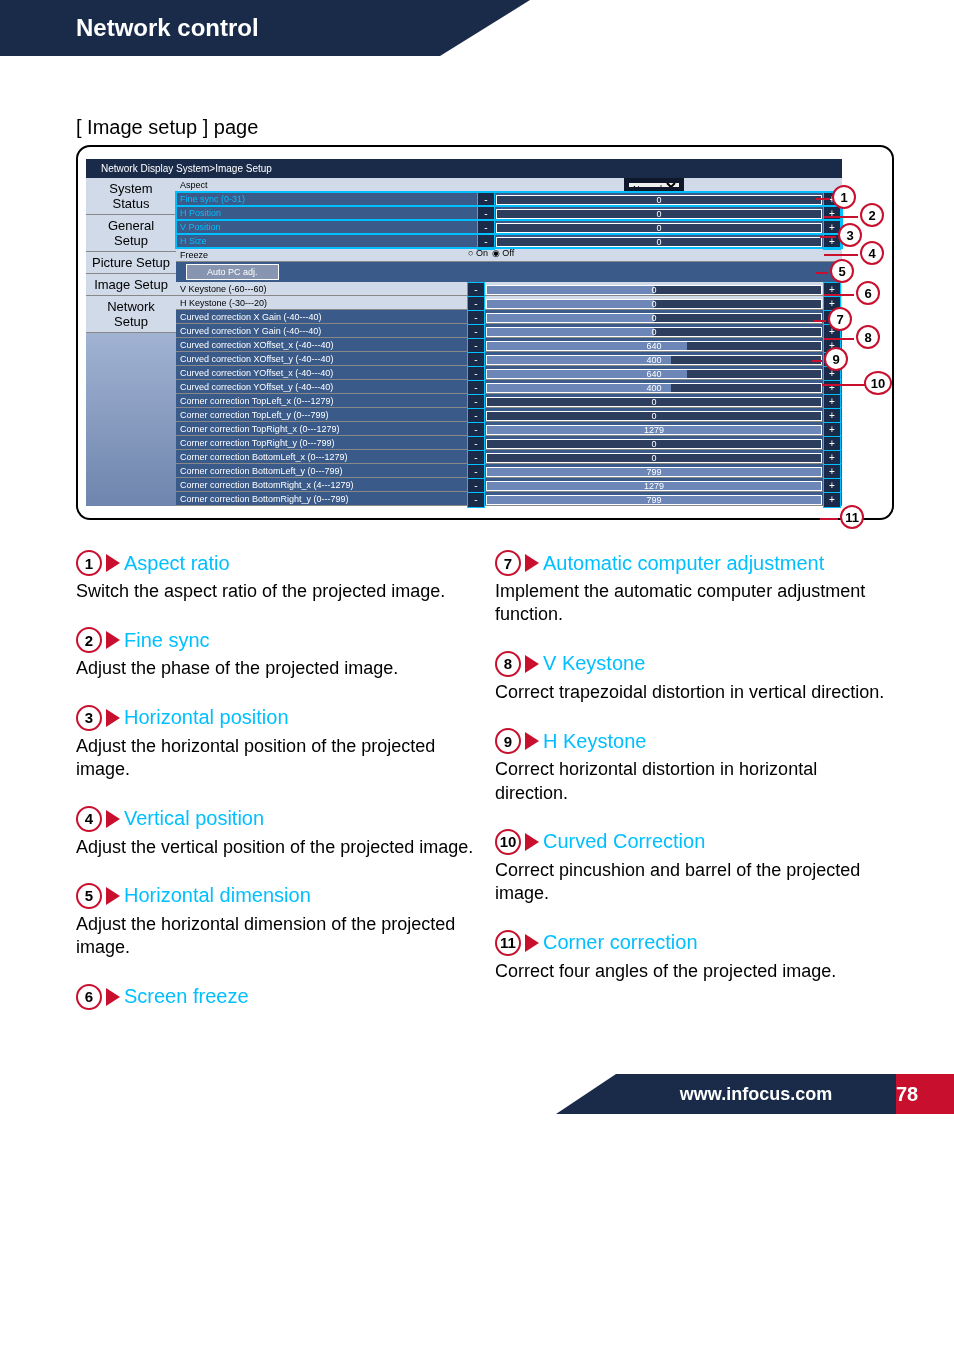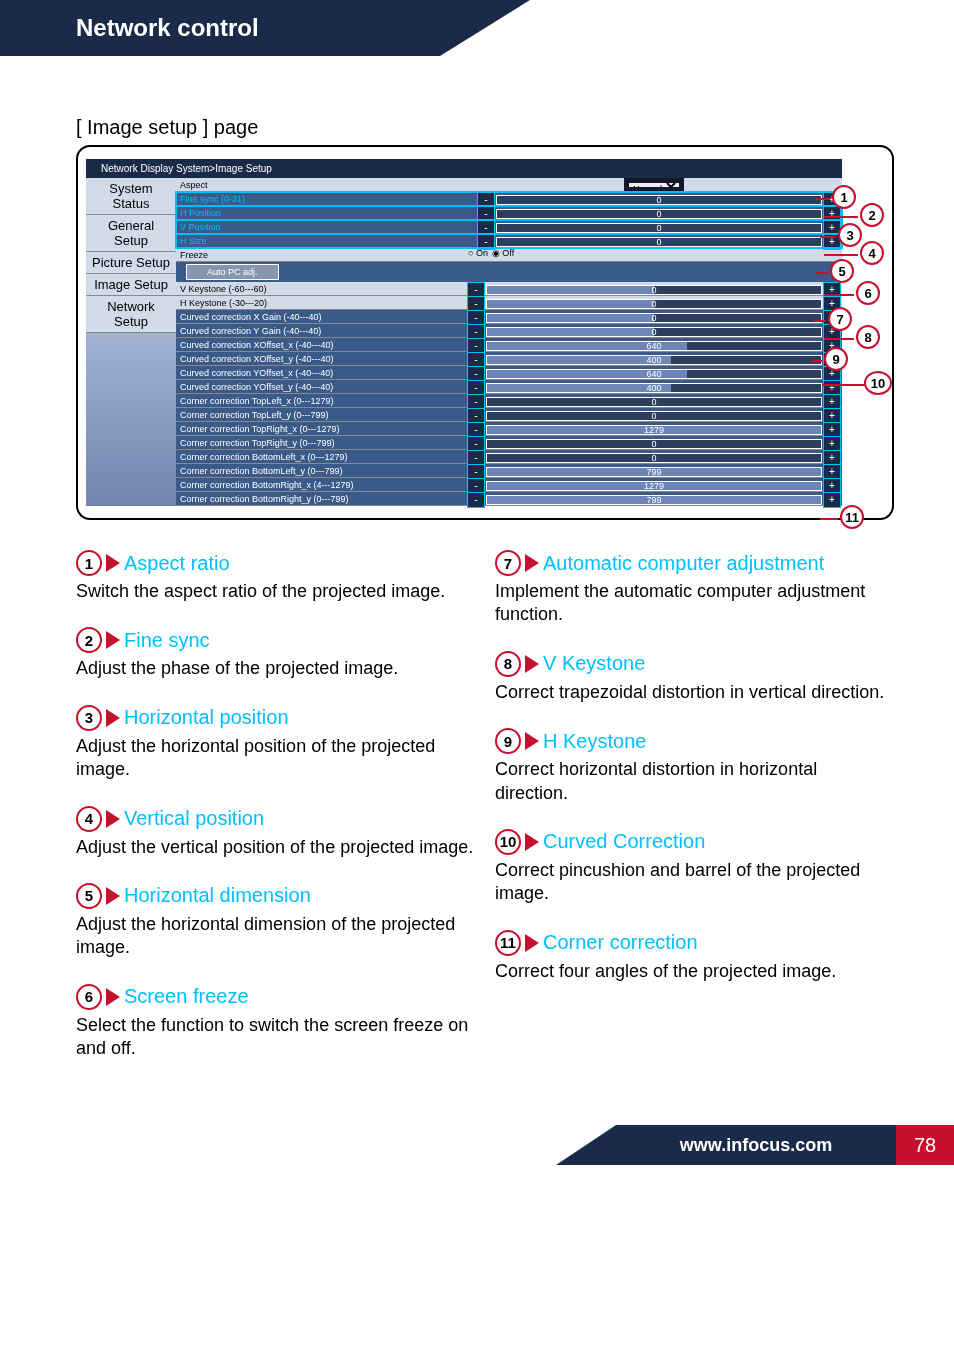--- a/index.html
+++ b/index.html
@@ -54,21 +54,21 @@
   .item { margin-bottom:24px; }
   .ihead { display:flex; align-items:center; gap:4px; margin-bottom:4px; }
   .num { width:26px; height:26px; border:2.5px solid var(--red); border-radius:50%; background:#fff; display:flex; align-items:center; justify-content:center; font-weight:bold; font-size:15px; flex:0 0 auto; }
   .arrow { width:0; height:0; border-left:14px solid var(--red); border-top:9px solid transparent; border-bottom:9px solid transparent; }
   .ititle { color:var(--cyan); font-size:20px; }
   .ibody { font-size:18px; line-height:1.3; }
   
   .footer { position:relative; margin-top:40px; height:40px;margin-left:32px; }
   .footer .fblue { position:absolute; right:58px; bottom:0; width:280px; background:var(--darknavy); color:#fff; text-align:center; font-weight:bold; font-size:18px; line-height:40px; height:40px; }
   .footer .fslope { position:absolute; right:338px; bottom:0; width:0;height:0; border-bottom:40px solid var(--darknavy); border-left:60px solid transparent; }
-  .footer .fred { position:absolute; right:0; bottom:0; width:58px; background:var(--red); color:#fff; text-align:center; font-weight:normal; font-size:20px; line-height:40px; height:40px; }
+  .footer .fred { position:absolute; right:0; bottom:0; width:58px; background:var(--red); color:#fff; font-weight:bold; font-size:20px; line-height:40px; height:40px; }
 </style>
 </head>
 <body>
 
 <div class="titlebar">
   <div class="band">Network control</div>
   <div class="slope"></div>
 </div>
 
 <div class="page">
@@ -391,21 +391,20 @@
             <span class="ititle">Horizontal dimension</span>
           </div>
         <div class="ibody">Adjust the horizontal dimension of the projected image.</div>
       </div>
       <div class="item">
         <div class="ihead">
             <div class="num">6</div>
             <div class="arrow"></div>
             <span class="ititle">Screen freeze</span>
           </div>
-        <div class="ibody">Select the function to switch the screen freeze on and off.</div>
       </div>
     </div>
     <div class="col">
       <div class="item">
         <div class="ihead">
             <div class="num">7</div>
             <div class="arrow"></div>
             <span class="ititle">Automatic computer adjustment</span>
           </div>
         <div class="ibody">Implement the automatic computer adjustment function.</div>

